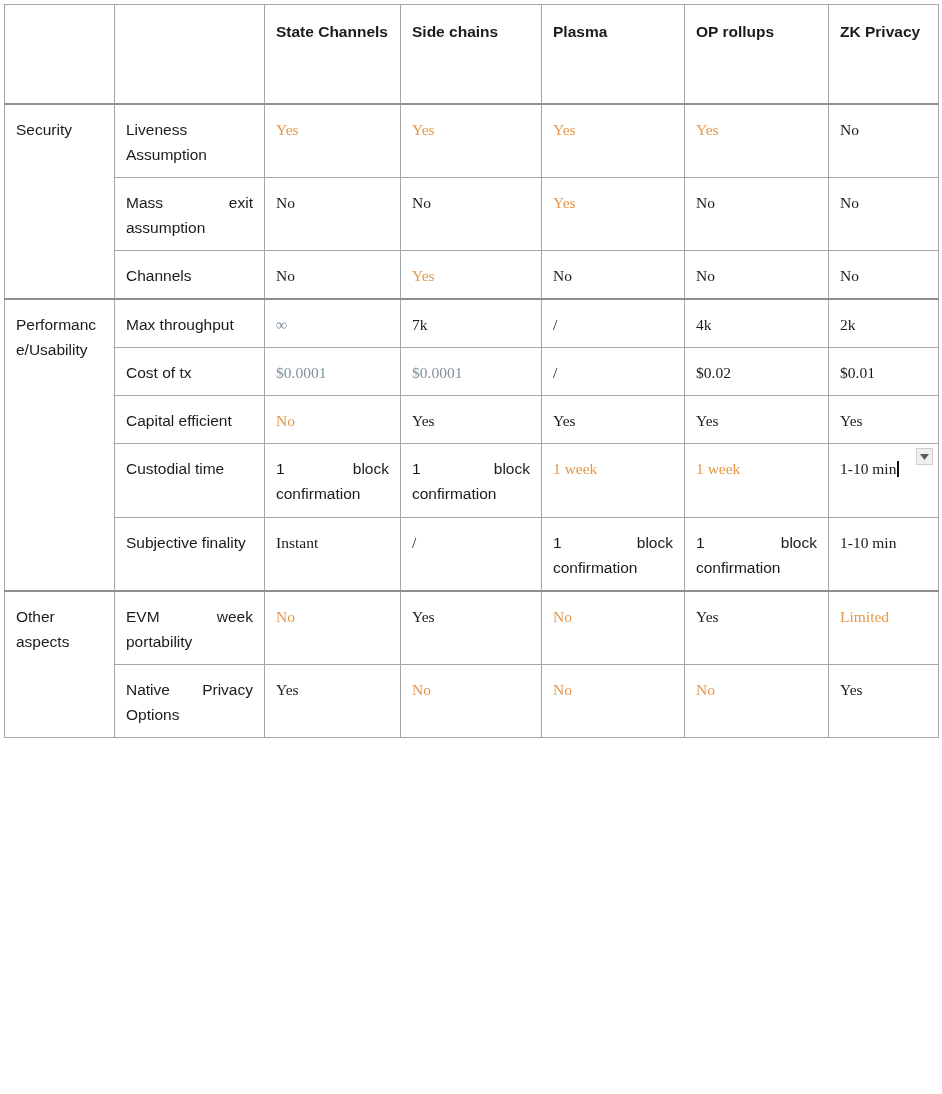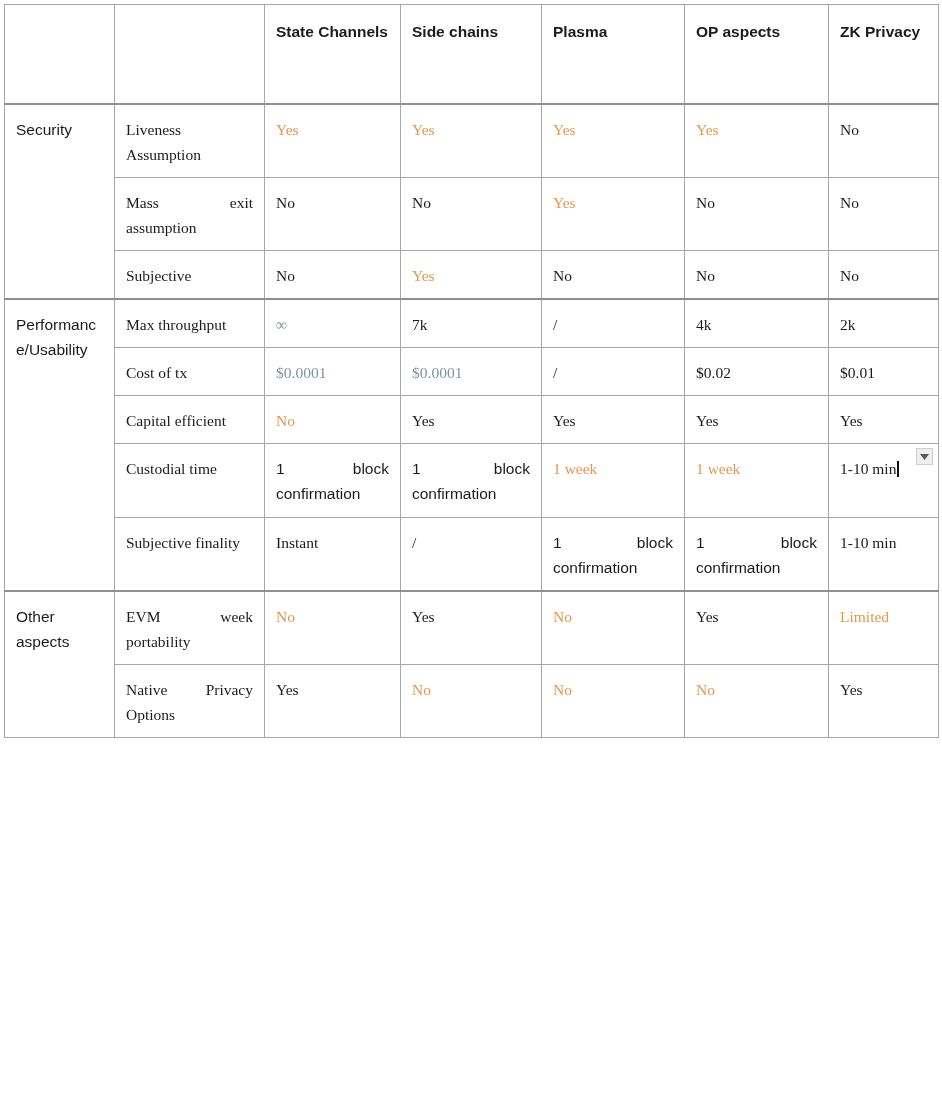--- a/index.html
+++ b/index.html
@@ -69,21 +69,20 @@
   td.groupcell {
     font-weight: 700;
     font-size: 15.5px;
     padding-top: 12px;
     text-align: left;
   }
 
   
   td.attrcell {
     font-weight: 700;
-    font-family: Liberation Serif, serif;
   }
 
   
   tr.section-start > td,
   tr.section-start > th {
     border-top: 2px solid #8f8f8f;
   }
 
   
   .v-accent { color: #e4974a; }
@@ -134,21 +133,21 @@
       <col class="c-op">
       <col class="c-zk">
     </colgroup>
     <thead>
       <tr>
           <th class="blank"></th>
           <th class="blank"></th>
           <th>State Channels</th>
           <th>Side chains</th>
           <th>Plasma</th>
-          <th>OP aspects</th>
+          <th>OP rollups</th>
           <th>ZK Privacy</th>
         </tr>
     </thead>
     <tbody>
         <tr class="section-start">
           <td class="groupcell" rowspan="3">Security</td>
           <td class="attrcell">Liveness Assumption</td>
           <td><span class="v-accent nw">Yes</span></td>
           <td><span class="v-accent nw">Yes</span></td>
           <td><span class="v-accent nw">Yes</span></td>
@@ -157,21 +156,21 @@
         </tr>
         <tr>
           <td class="attrcell">Mass exit assumption</td>
           <td><span class="v-plain nw">No</span></td>
           <td><span class="v-plain nw">No</span></td>
           <td><span class="v-accent nw">Yes</span></td>
           <td><span class="v-plain nw">No</span></td>
           <td><span class="v-plain nw">No</span></td>
         </tr>
         <tr>
-          <td class="attrcell">Subjective</td>
+          <td class="attrcell">Channels</td>
           <td><span class="v-plain nw">No</span></td>
           <td><span class="v-accent nw">Yes</span></td>
           <td><span class="v-plain nw">No</span></td>
           <td><span class="v-plain nw">No</span></td>
           <td><span class="v-plain nw">No</span></td>
         </tr>
         <tr class="section-start">
           <td class="groupcell" rowspan="5">Performance/Usability</td>
           <td class="attrcell">Max throughput</td>
           <td><span class="v-muted nw">∞</span></td>

